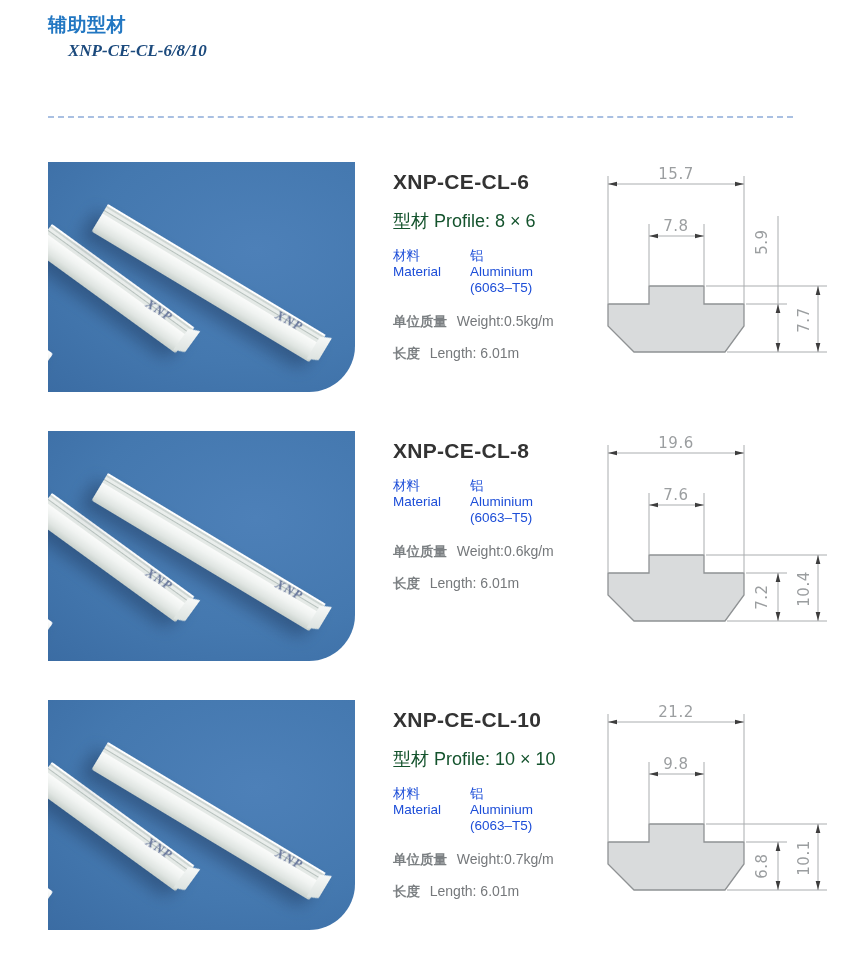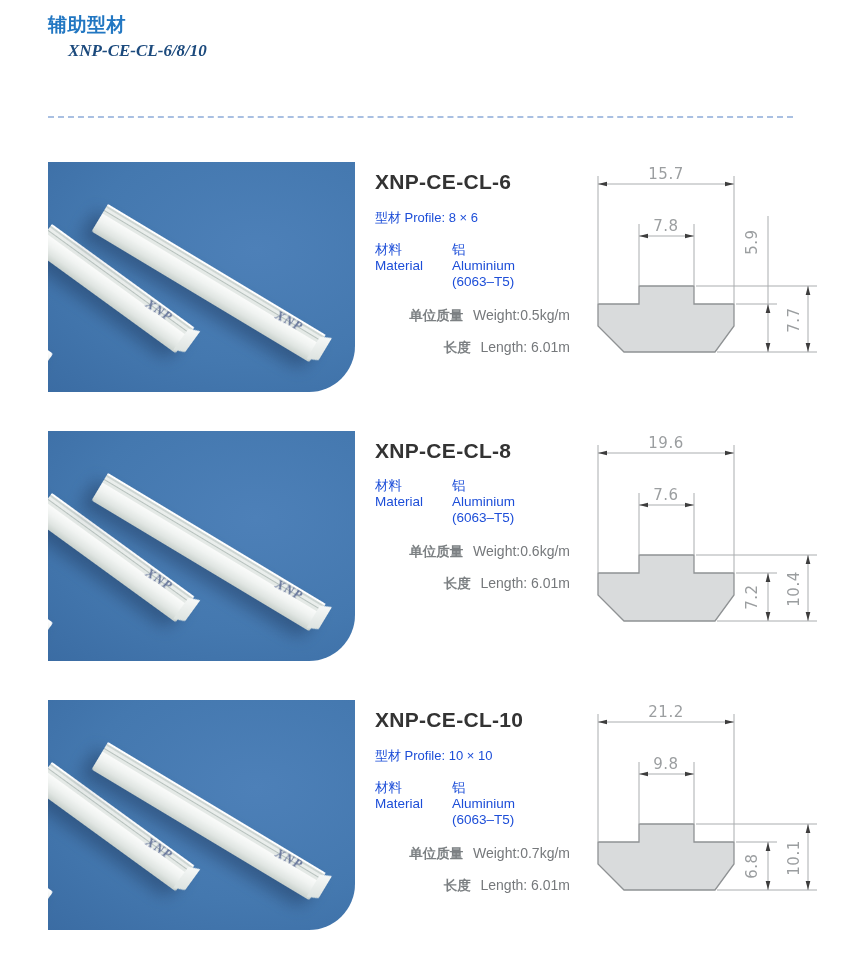--- a/index.html
+++ b/index.html
@@ -51,26 +51,26 @@
   .bar-a { left:4px;  top:62px; width:176px; transform:rotate(36deg); }
   .bar-b { left:60px; top:42px; width:254px; transform:rotate(31deg); }
   .bar-sliver {
     position:absolute; left:-58px; top:146px; width:78px; height:24px;
     transform:rotate(36deg); transform-origin:left top; border-radius:2px;
     background:linear-gradient(to bottom,#ffffff,#e2e7e4 55%,#c9d1cd);
     filter:drop-shadow(-6px 10px 8px rgba(20,40,70,.35));
   }
 
   
-  .specs { width:195px; margin-left:20px; padding-top:2px; }
+  .specs { width:195px; margin-left:38px; padding-top:2px; }
   .model { font-size:21px; font-weight:800; color:#333333; letter-spacing:.3px; margin-top:6px; }
-  .profile-line { margin-top:15px; font-size:13px; color:#1d4ed8; }
+  .profile-line { margin-top:15px; font-size:18px; color:#14532d; }
   .material-block { display:flex; margin-top:15px; font-size:13.5px; color:#1d4ed8; line-height:1.2; }
   .material-labels { width:77px; flex:none; }
-  .weight-line, .length-line { margin-top:16px; font-size:13.5px; color:#75787b;text-align:right; }
+  .weight-line, .length-line { margin-top:16px; font-size:13.5px; color:#75787b; }
   .length-line { margin-top:14px; }
   .zh-label { font-weight:bold; color:#7c8083; margin-right:6px; }
   .en-value { font-size:14px; }
 
   
   .drawing { width:280px; height:210px; flex:none; margin-top:-8px; }
   .drawing svg { width:100%; height:100%; display:block; }
   .shape { fill:#d9dbdc; stroke:#8f9294; stroke-width:1.3; stroke-linejoin:miter; }
   .dline { stroke:#aaadaf; stroke-width:1; fill:none; }
   .arr { fill:#3d3d3d; stroke:none; }

